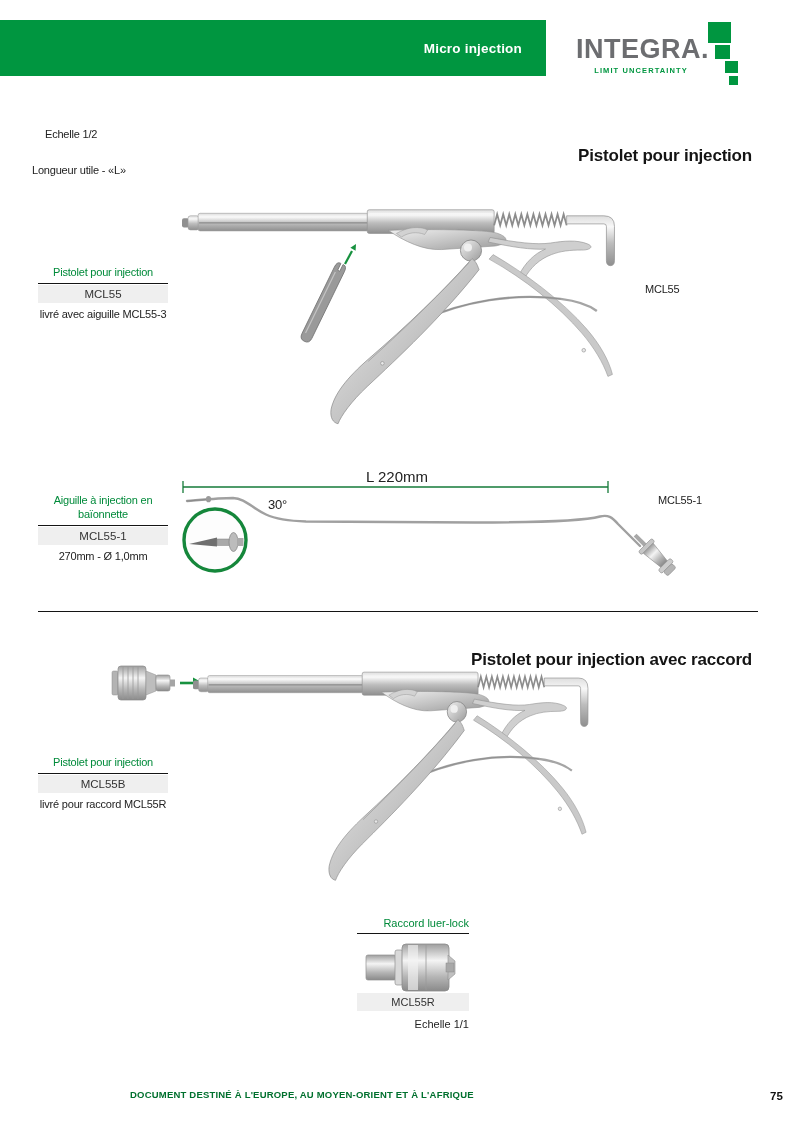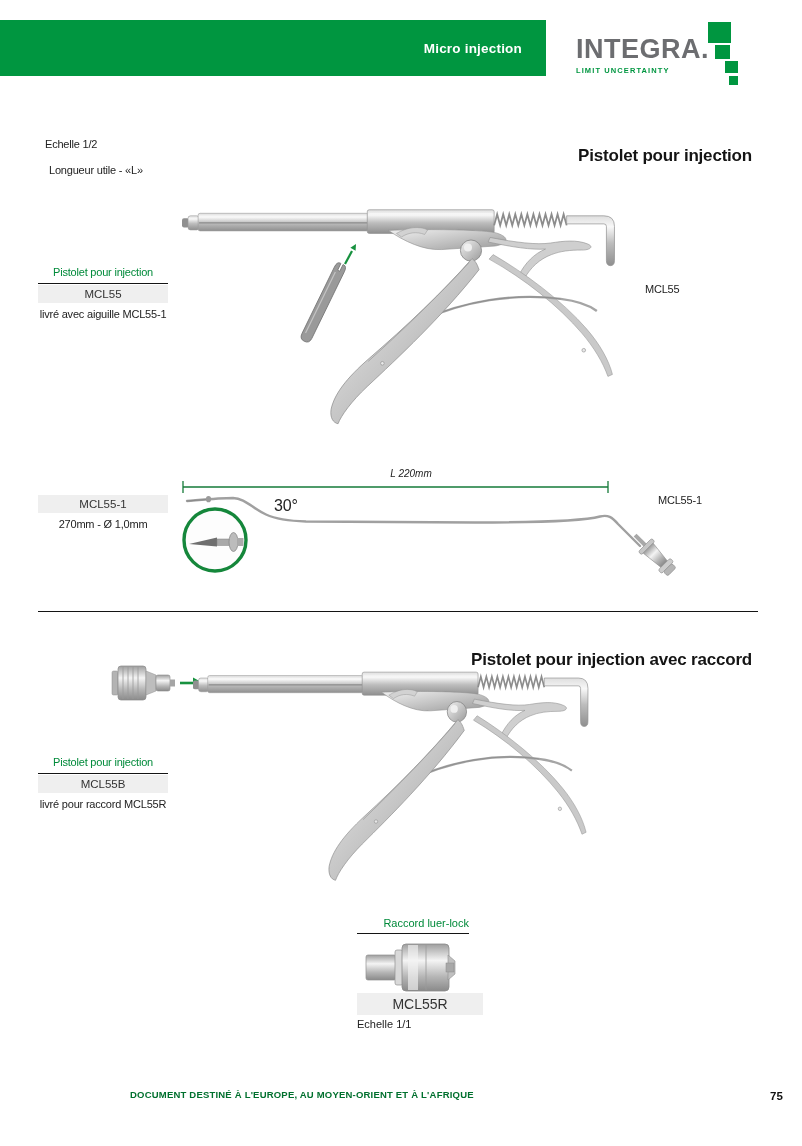--- a/index.html
+++ b/index.html
@@ -3,37 +3,37 @@
 <meta charset="utf-8">
 <style>
   html,body{margin:0;padding:0;}
   body{width:802px;height:1146px;position:relative;background:#ffffff;overflow:hidden;
        font-family:"Liberation Sans",sans-serif;color:#2b2b2b;}
   .abs{position:absolute;}
   .headerbar{left:0;top:20px;width:546px;height:56px;background:#009640;
              display:flex;align-items:center;justify-content:flex-end;}
   .headerbar .cat{color:#ffffff;font-weight:bold;font-size:13.5px;padding-right:24px;letter-spacing:.2px;padding-left:44px;}
   .logo-text{left:576px;top:34px;width:132px;font-weight:bold;font-size:27px;color:#6c6d70;letter-spacing:.5px;}
-  .logo-tag{left:576px;top:66px;width:130px;text-align:left;font-weight:bold;font-size:7.5px;
+  .logo-tag{left:576px;top:66px;width:130px;text-align:center;font-weight:bold;font-size:7.5px;
             color:#009640;letter-spacing:1.1px;}
   .note{font-size:11px;letter-spacing:-0.2px;color:#222;}
   .h1{right:50px;font-weight:bold;font-size:17px;color:#141414;letter-spacing:-0.2px;}
   .pbox{width:130px;text-align:center;}
   .pbox .pbox-title{color:#008A3A;font-size:11px;line-height:1.25;letter-spacing:-0.2px;
                     padding-bottom:3px;border-bottom:1.4px solid #141414;}
   .pbox .pbox-ref{background:#efefef;font-size:11.5px;color:#333;padding:3px 0;margin-top:1px;}
   .pbox .pbox-note{font-size:11px;letter-spacing:-0.2px;padding-top:5px;color:#222;}
   .figlabel{font-size:11px;color:#222;letter-spacing:-0.2px;}
-  .dimlabel{left:191px;top:468px;width:440px;text-align:center;font-size:10px;color:#222;font-style:italic;}
+  .dimlabel{left:177px;top:468px;width:440px;text-align:center;font-size:15px;color:#222;}
   .divider{left:38px;top:611px;width:720px;border-top:1.6px solid #141414;height:0;}
   .rbox-title{left:357px;top:917px;width:112px;text-align:right;color:#008A3A;font-size:11px;
               padding-bottom:4px;border-bottom:1.4px solid #141414;}
   .rbox-ref{left:357px;top:993px;width:112px;text-align:center;background:#efefef;
-            font-size:14px;color:#333;padding:3px 7px;}
-  .rbox-scale{left:357px;top:1018px;width:112px;text-align:left;font-size:11px;color:#222;}
+            font-size:11px;color:#333;padding:3px 0;}
+  .rbox-scale{left:357px;top:1018px;width:112px;text-align:right;font-size:11px;color:#222;}
   .footer-text{left:130px;top:1089px;width:460px;font-size:9.5px;font-weight:bold;
                color:#00702E;letter-spacing:.2px;}
   .pagenum{left:770px;top:1090px;width:26px;font-size:11.5px;font-weight:bold;color:#111;}
 </style>
 </head>
 <body>
 
 <svg width="0" height="0" style="position:absolute">
   <defs>
     <linearGradient id="gTube" x1="0" y1="0" x2="0" y2="1">
@@ -84,22 +84,22 @@
 </div>
 <div class="abs logo-text">INTEGRA.</div>
 <div class="abs logo-tag">LIMIT UNCERTAINTY</div>
 <svg class="abs" style="left:705px;top:20px" width="40" height="68" viewBox="0 0 40 68">
   <rect x="3" y="2" width="23" height="21" fill="#009640"></rect>
   <rect x="10" y="25" width="15" height="14" fill="#009640"></rect>
   <rect x="20" y="41" width="13" height="12" fill="#009640"></rect>
   <rect x="24" y="56" width="9" height="9" fill="#009640"></rect>
 </svg>
 
-<div class="abs note" style="left:45px;top:138px">Echelle 1/2</div>
-<div class="abs note" style="left:49px;top:164px">Longueur utile - «L»</div>
+<div class="abs note" style="left:45px;top:128px">Echelle 1/2</div>
+<div class="abs note" style="left:32px;top:164px">Longueur utile - «L»</div>
 
 <div class="abs h1" style="top:146px">Pistolet pour injection</div>
 
 <svg class="abs" style="left:182px;top:192px" width="438" height="247" viewBox="0 0 435 245">
   <use href="#pistol"></use>
 </svg>
 
 <svg class="abs" style="left:293px;top:240px" width="76" height="108" viewBox="0 0 76 108">
   <g>
     <path d="M52 24 L59 11" stroke="#17913F" stroke-width="2.2" fill="none"></path>
@@ -108,21 +108,21 @@
   <g transform="translate(49,24) rotate(26)">
     <path d="M-5.5 80 L-5.5 6 Q-5.5 0 -2 0 L-1.2 0 L-1.2 7.5 L1.2 7.5 L1.2 0 L2 0 Q5.5 0 5.5 6 L5.5 80 Q5.5 86 0 86 Q-5.5 86 -5.5 80 Z" fill="#9a9a9a" stroke="#757575" stroke-width="0.8"></path>
     <line x1="-2.5" y1="10" x2="-2.5" y2="78" stroke="#c4c4c4" stroke-width="1.2"></line>
   </g>
 </svg>
 <div class="abs figlabel" style="left:645px;top:283px">MCL55</div>
 
 <div class="abs pbox" style="left:38px;top:266px">
   <div class="pbox-title">Pistolet pour injection</div>
   <div class="pbox-ref">MCL55</div>
-  <div class="pbox-note">livré avec aiguille MCL55-1</div>
+  <div class="pbox-note">livré avec aiguille MCL55-3</div>
 </div>
 
 <div class="abs dimlabel">L 220mm</div>
 <svg class="abs" style="left:175px;top:465px" width="590" height="130" viewBox="0 0 590 130">
   <g>
     <line x1="8" y1="22" x2="433" y2="22" stroke="#157A38" stroke-width="1.3"></line>
     <line x1="8" y1="16" x2="8" y2="28" stroke="#157A38" stroke-width="1.3"></line>
     <line x1="433" y1="16" x2="433" y2="28" stroke="#157A38" stroke-width="1.3"></line>
   </g>
   <g>
@@ -138,24 +138,25 @@
     <rect x="-6" y="32" width="12" height="6" rx="2" fill="#b5b5b5" stroke="#8a8a8a" stroke-width="0.6"></rect>
   </g>
   <g>
     <circle cx="40" cy="75" r="31" fill="#fdfdfd" stroke="#15873B" stroke-width="3.4"></circle>
     <polygon points="14,79 42,72.5 42,81.5" fill="#6f6f6f"></polygon>
     <rect x="42" y="74" width="13" height="6.5" fill="#a9a9a9" stroke="#858585" stroke-width="0.5"></rect>
     <ellipse cx="58.5" cy="77" rx="4.5" ry="9.5" fill="#bcbcbc" stroke="#808080" stroke-width="0.7"></ellipse>
     <rect x="62.5" y="73" width="6" height="8" fill="#ababab"></rect>
   </g>
 </svg>
-<div class="abs figlabel" style="left:274px;top:497px;font-size:16px">30°</div>
+<div class="abs figlabel" style="left:268px;top:497px;font-size:13px">30°</div>
 <div class="abs figlabel" style="left:658px;top:494px">MCL55-1</div>
 
 <div class="abs pbox" style="left:38px;top:494px">
+  <div class="pbox-title">Aiguille à injection en baïonnette</div>
   <div class="pbox-ref">MCL55-1</div>
   <div class="pbox-note">270mm - Ø 1,0mm</div>
 </div>
 
 <div class="abs divider"></div>
 <div class="abs h1" style="top:650px">Pistolet pour injection avec raccord</div>
 
 <svg class="abs" style="left:110px;top:663px" width="100" height="40" viewBox="0 0 100 40">
   <rect x="2" y="8" width="6" height="24" rx="1.5" fill="#b3b3b3" stroke="#8f8f8f" stroke-width="0.5"></rect>
   <rect x="8" y="3" width="28" height="34" rx="3" fill="url(#gCyl)" stroke="#8a8a8a" stroke-width="0.7"></rect>

